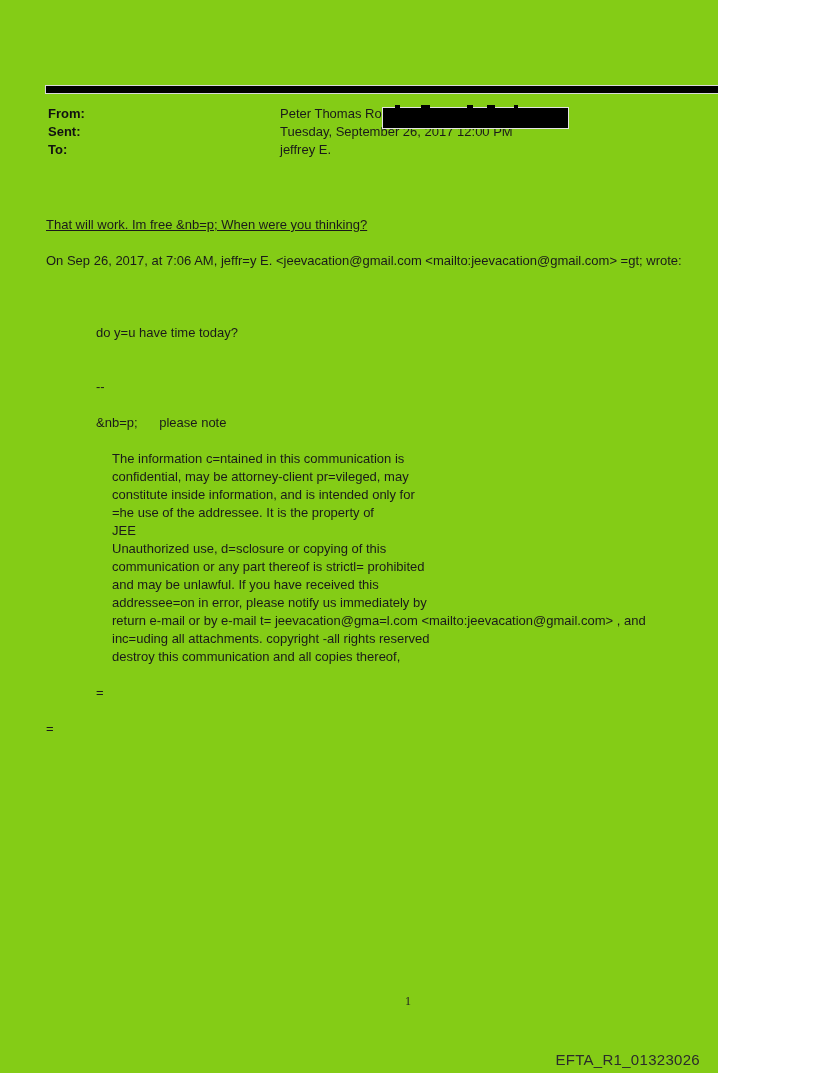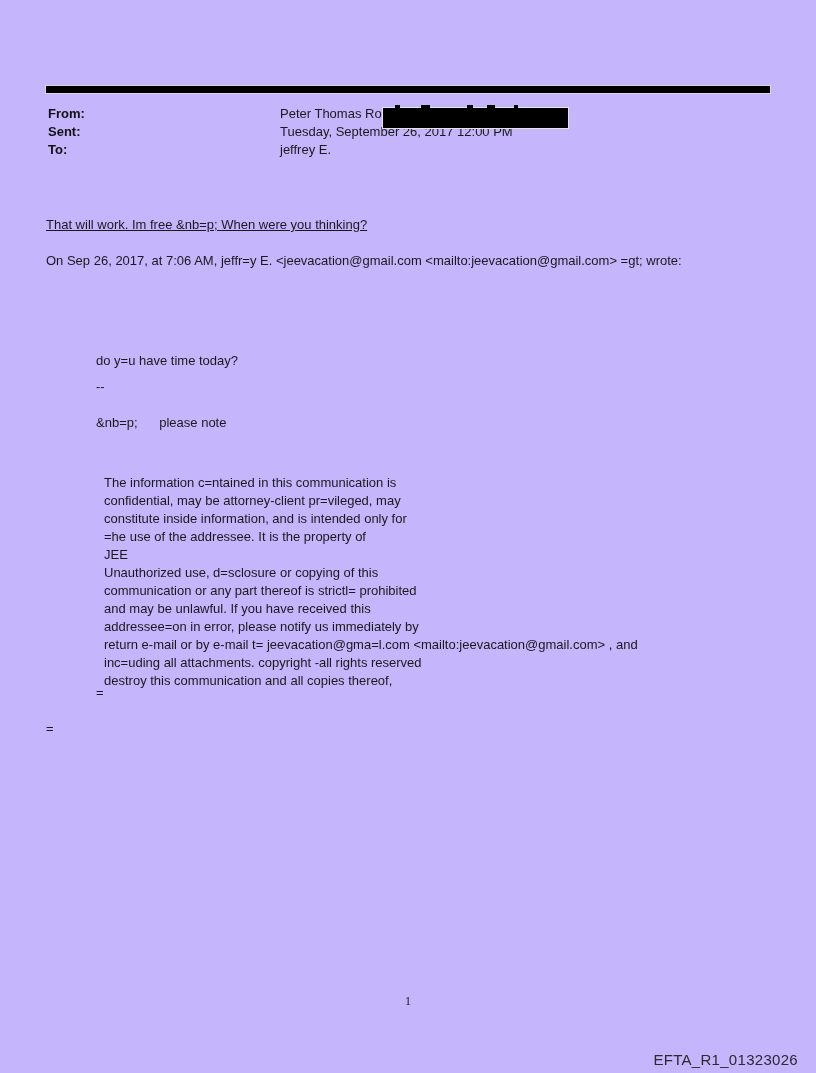--- a/index.html
+++ b/index.html
@@ -1,21 +1,21 @@
 <!DOCTYPE html>
 <html><head>
 <meta charset="utf-8">
 <style>
   * { margin: 0; padding: 0; box-sizing: border-box; }
   html, body { background: #ffffff; }
   .page {
     position: relative;
-    width: 816px;
+    width: 718px;
     height: 1073px;
-    background: #c4b5fd;
+    background: #84cc16;
     font-family: "Liberation Sans", "DejaVu Sans", sans-serif;
     color: #1a1a1a;
     overflow: hidden;
     padding-left: 24px;
   }
   .top-bar {
     position: absolute;
     left: 46px;
     top: 86px;
     width: 724px;
@@ -64,26 +64,25 @@
     position: absolute;
     font-size: 13px;
     line-height: 18px;
     white-space: pre-wrap;
     color: #1a1a1a;
   }
   .body-left { left: 46px; }
   .quote-left { left: 96px; }
   .disclaimer-block {
     position: absolute;
-    left: 104px;
+    left: 112px;
     top: 450px;
     width: 660px;
     font-size: 13px;
     line-height: 18px;
-    margin-top: 24px;
   }
   .disclaimer-block .dline { white-space: pre-wrap; }
   .page-number {
     position: absolute;
     left: 0;
     top: 994px;
     width: 816px;
     text-align: center;
     font-size: 12px;
     color: #222222;
@@ -125,21 +124,21 @@
     <span class="notch n2"></span>
     <span class="notch n3"></span>
     <span class="notch n4"></span>
     <span class="notch n5"></span>
   </div>
 
   <div class="line body-left" style="top:216px;text-decoration:underline;">That will work. Im free &amp;nb=p; When were you thinking?</div>
 
   <div class="line body-left" style="top:252px;">On Sep 26, 2017, at 7:06 AM, jeffr=y E. &lt;jeevacation@gmail.com &lt;mailto:jeevacation@gmail.com&gt; =gt; wrote:</div>
 
-  <div class="line quote-left" style="top:324px;margin-top:28px;">do y=u have time today?</div>
+  <div class="line quote-left" style="top:324px;">do y=u have time today?</div>
 
   <div class="line quote-left" style="top:378px;">--</div>
 
   <div class="line quote-left" style="top:414px;">&amp;nb=p;      please note</div>
 
   <div class="disclaimer-block">
     <div class="dline">The information c=ntained in this communication is</div>
     <div class="dline">confidential, may be attorney-client pr=vileged, may</div>
     <div class="dline">constitute inside information, and is intended only for</div>
     <div class="dline">=he use of the addressee. It is the property of</div>

